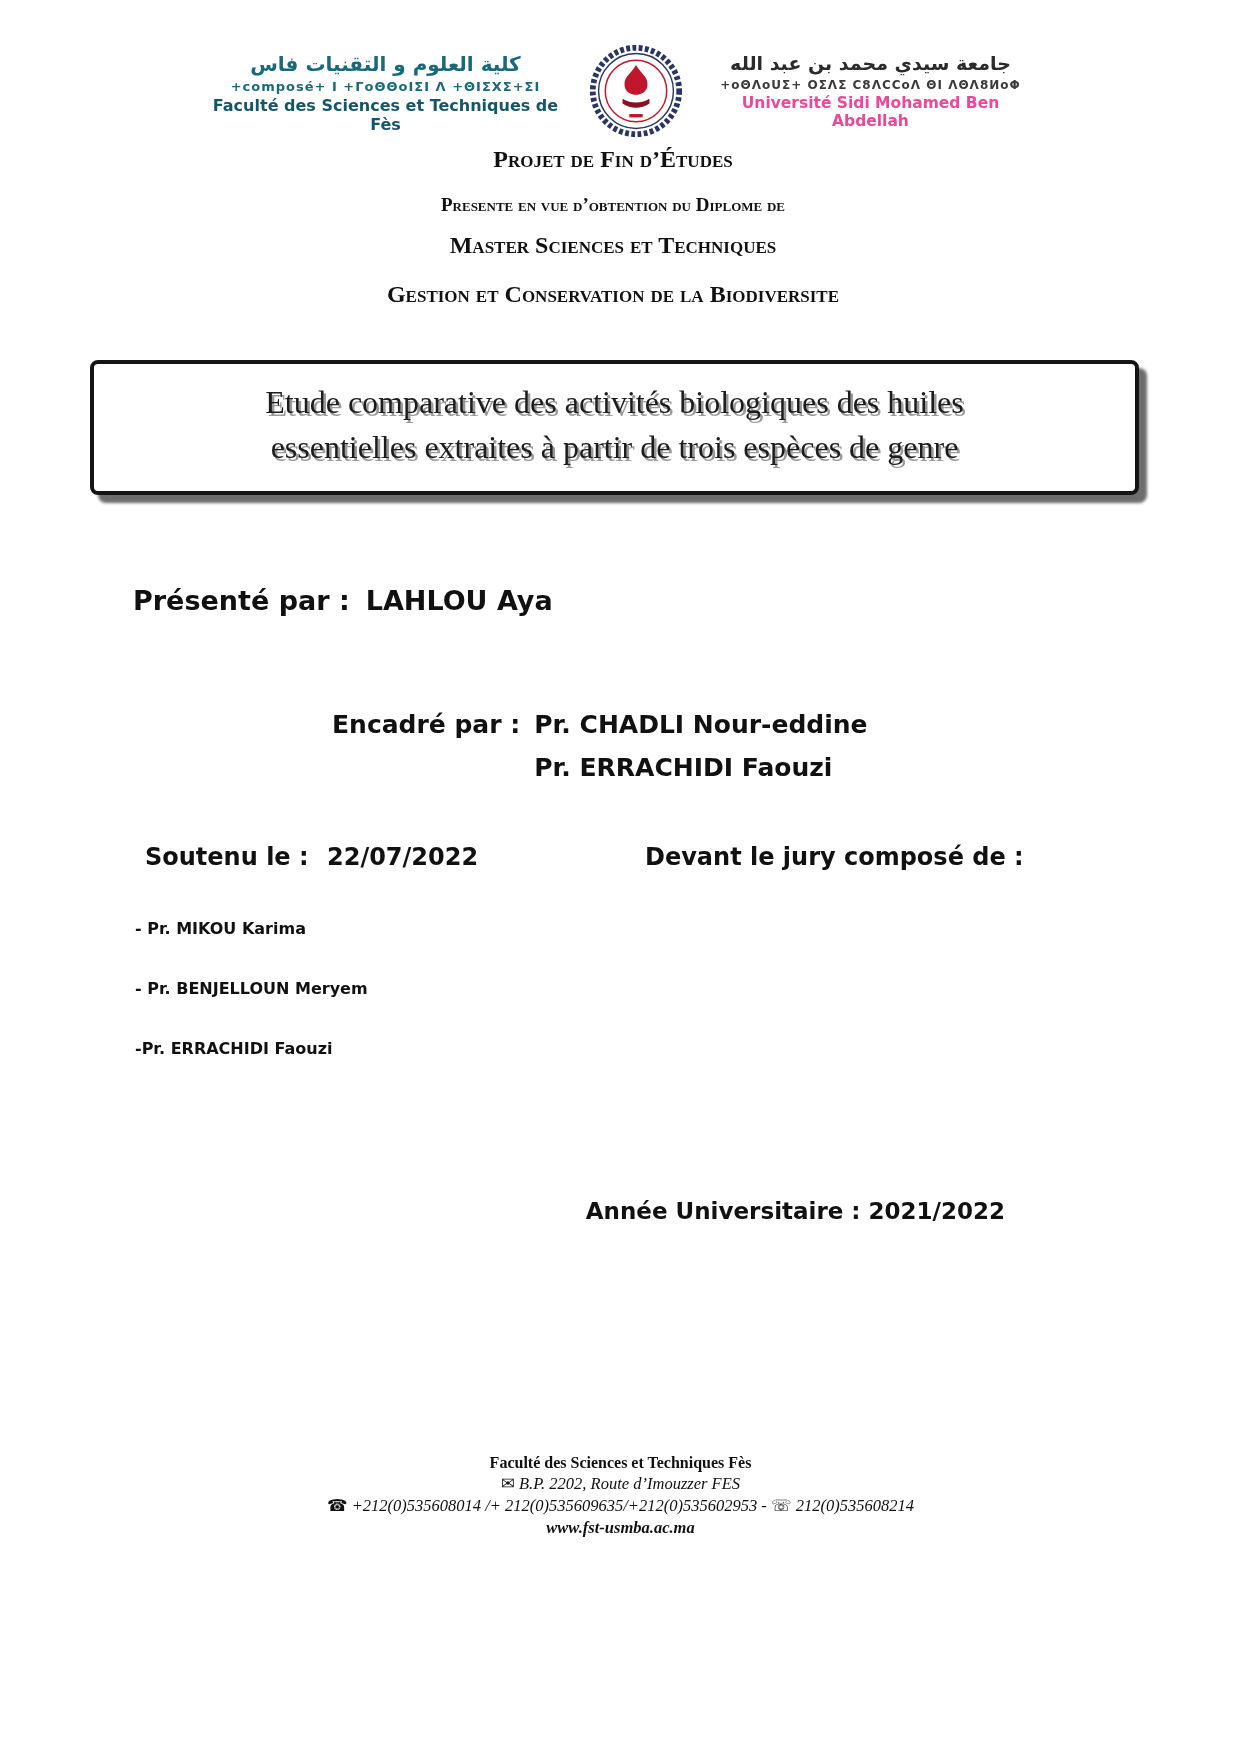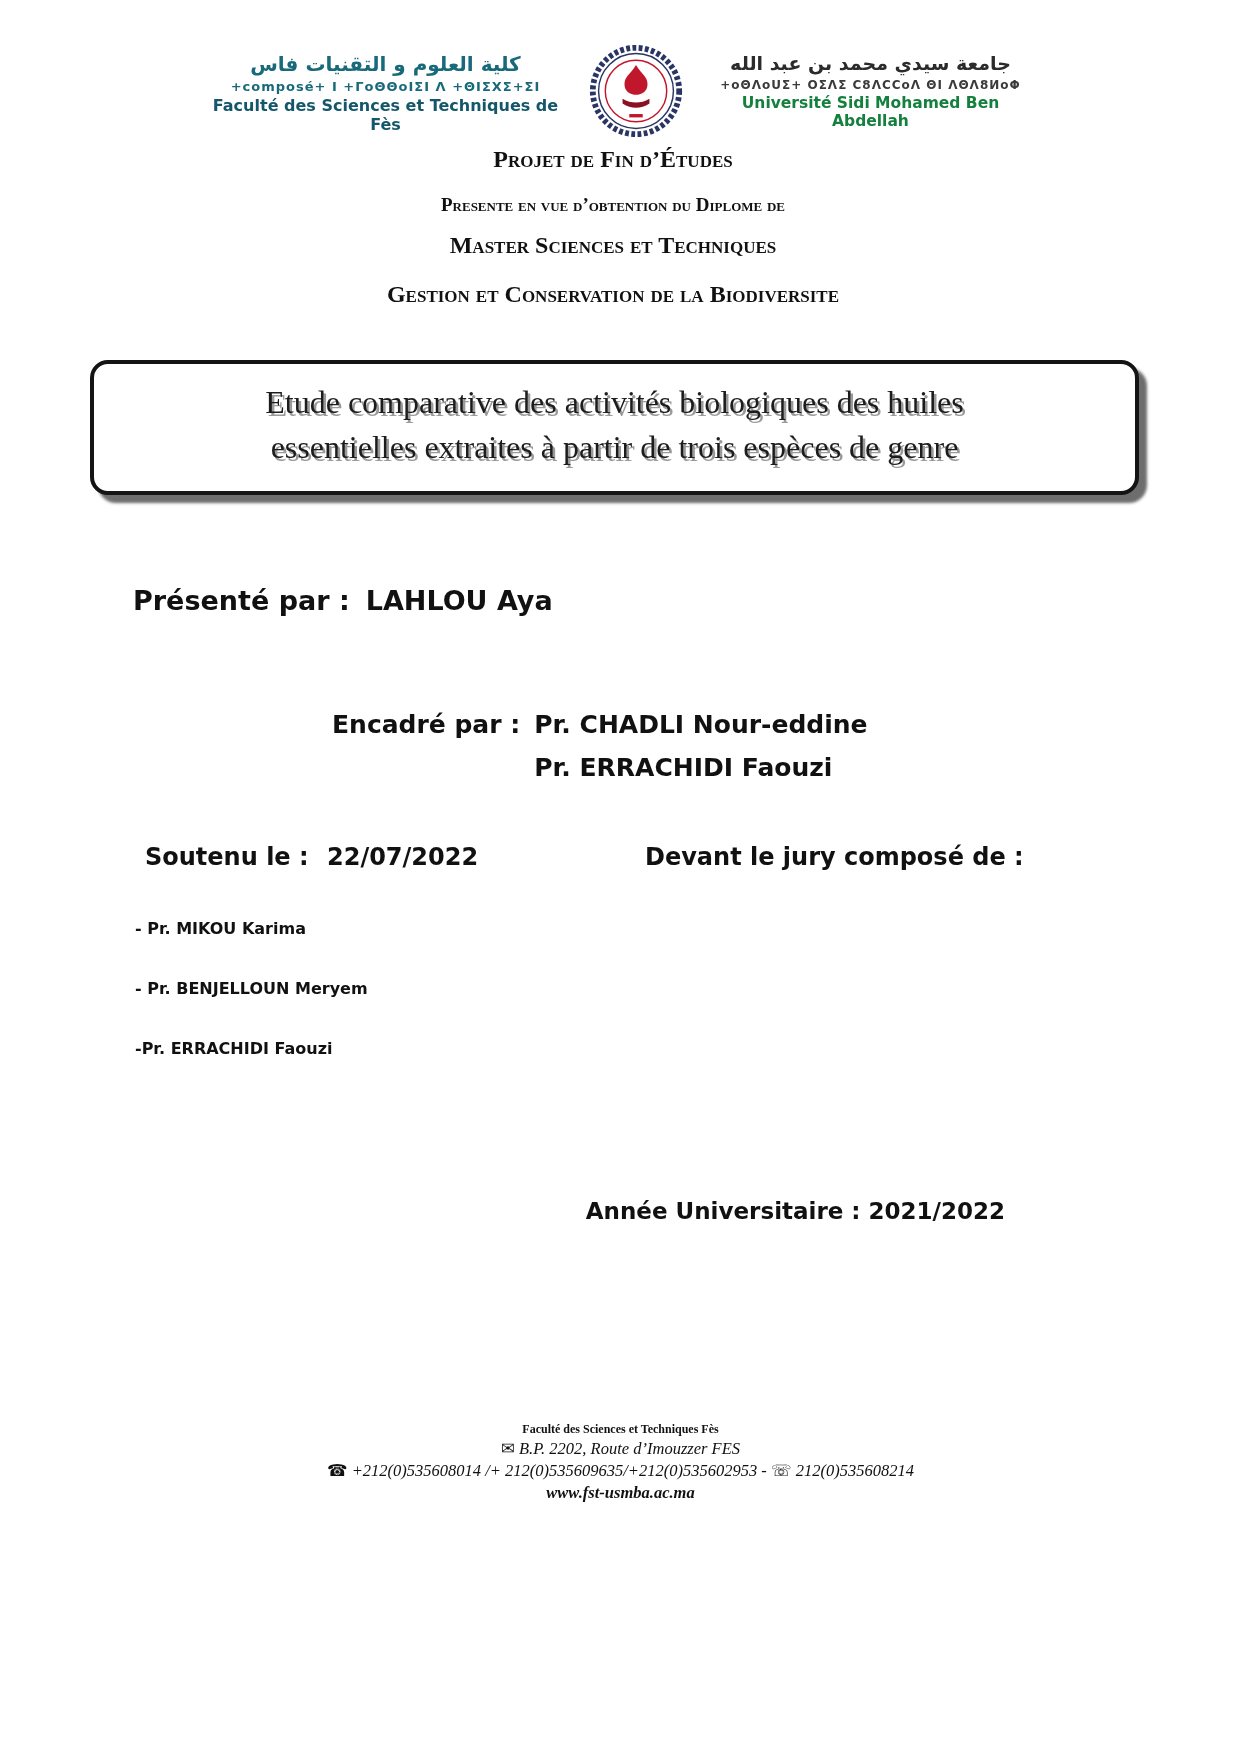--- a/index.html
+++ b/index.html
@@ -38,21 +38,21 @@
     font-size: 13px; font-weight: bold; letter-spacing: 1px;
     margin-top: 2px;
   }
   .left  .tifinagh-line { color: #186a7a; }
   .right .tifinagh-line { color: #3a3a3a; font-size: 12px; }
   .institution-line {
     font-family: "DejaVu Sans", sans-serif;
     font-size: 16px; font-weight: bold; margin-top: 2px;
   }
   .left  .institution-line { color: #14576b; }
-  .right .institution-line { color: #15803d; font-size: 15.5px; }
+  .right .institution-line { color: #ec4899; font-size: 15.5px; }
   .seal-wrap { width: 96px; height: 102px; flex: 0 0 auto; }
 
   
   .h-line {
     position: absolute; left: 0; right: 15px;
     text-align: center;
     font-family: "Liberation Serif", serif;
     font-weight: bold;
     font-variant: small-caps;
     color: #111111;
@@ -60,21 +60,21 @@
   .h1 { top: 146px; font-size: 24px; }
   .h2 { top: 194px; font-size: 19px; }
   .h3 { top: 232px; font-size: 24px; }
   .h4 { top: 281px; font-size: 24px; }
 
   
   .title-box {
     position: absolute;
     top: 360px; left: 90px; right: 102px;
     border: 4px solid #141414;
-    border-radius: 18px;
+    border-radius: 8px;
     background: #ffffff;
     box-shadow: 8px 8px 3px rgba(60,60,60,0.75);
     text-align: center;
     padding: 16px 28px 20px 28px;
   }
   .title-box .t-line {
     font-family: "Liberation Serif", serif;
     font-size: 32px;
     line-height: 1.42;
     color: #1c1c1c;
@@ -101,21 +101,21 @@
   .annee { position: absolute; top: 1198px; right: 236px; font-size: 23px; }
 
   
   .footer {
     position: absolute;
     top: 1422px; left: 0; right: 0;
     text-align: center;
     font-family: "Liberation Serif", serif;
     color: #111111;
   }
-  .footer .f1 { font-size: 12px; font-weight: bold; }
+  .footer .f1 { font-size: 16px; font-weight: bold; margin-top: 32px; }
   .footer .f2 { font-size: 16.5px; font-style: italic; margin-top: 2px; }
   .footer .f3 { font-size: 16.5px; font-style: italic; margin-top: 2px; }
   .footer .f4 { font-size: 16.5px; font-weight: bold; font-style: italic; margin-top: 2px; }
   .footer .sym { font-style: normal; }
 </style>
 </head>
 <body>
 
 <div class="page">
 

